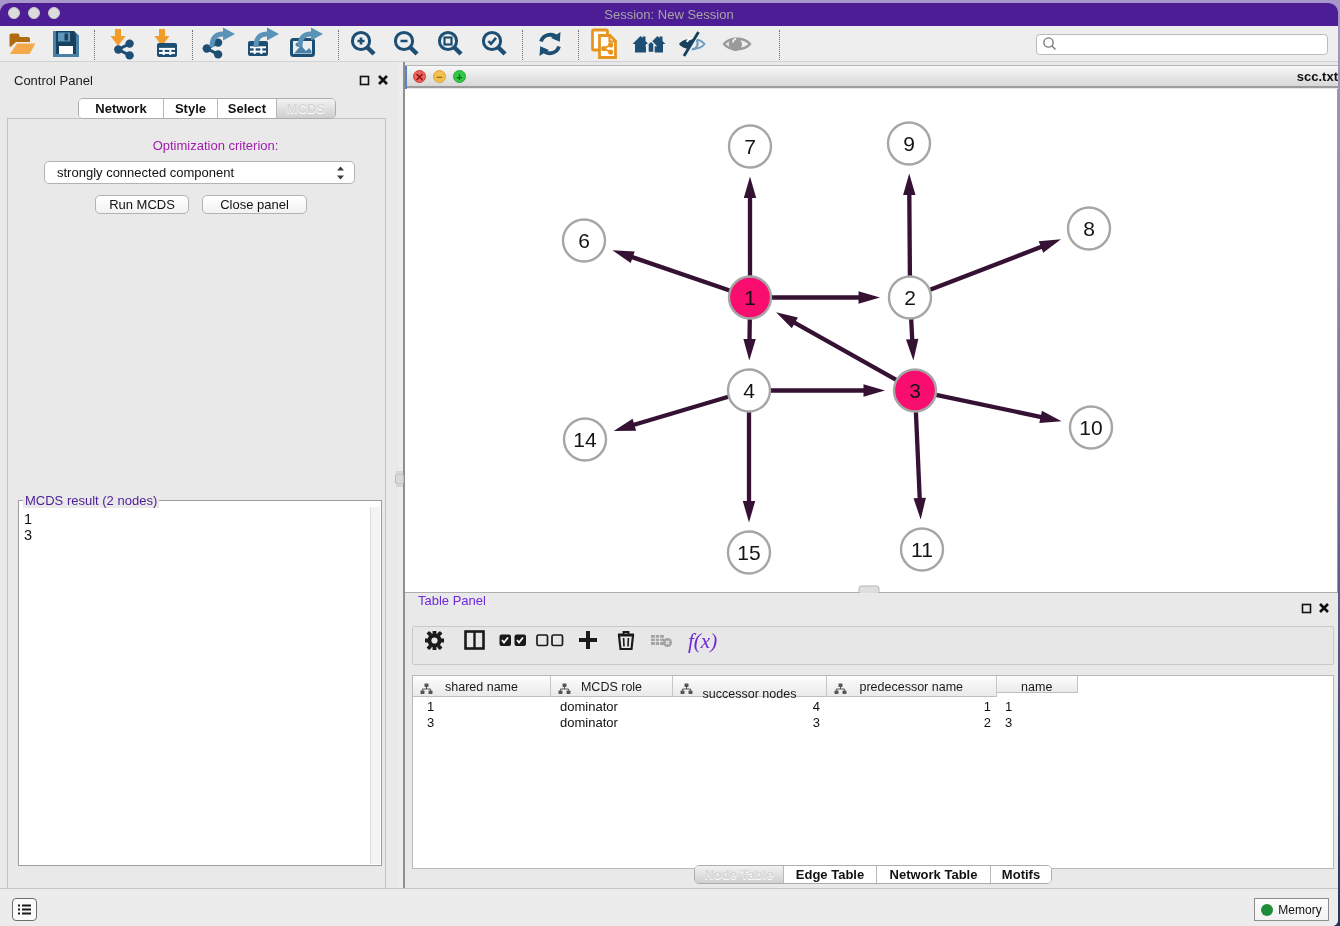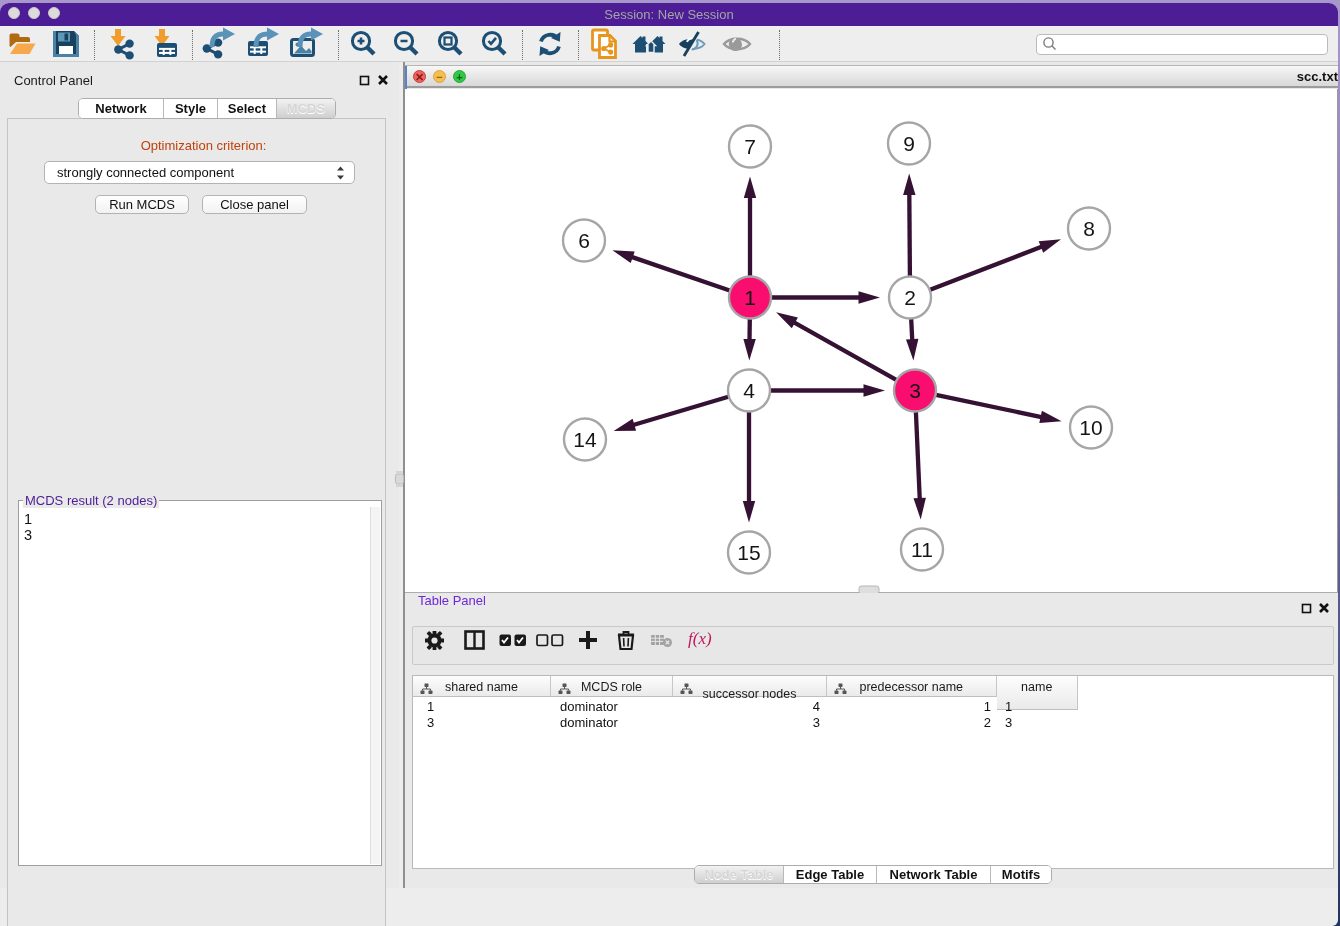--- a/index.html
+++ b/index.html
@@ -170,21 +170,21 @@
   <svg class="abs" style="left:377px;top:12px" width="12" height="12">
         <path d="M2 2 L10 10 M10 2 L2 10" stroke="#111" stroke-width="2.6"></path>
       </svg>
   <div class="abs" style="left:7px;top:55.5px;width:379px;height:825px;background:#e9e9e9;border:1px solid #c3c3c3;border-bottom:none"></div>
   <div class="tabrow" style="left:78px;top:35.5px;height:21px">
     <div class="tab" style="width:85px">Network</div>
     <div class="tab" style="width:54px">Style</div>
     <div class="tab" style="width:59px">Select</div>
     <div class="tab sel" style="width:58px">MCDS</div>
   </div>
-  <div class="abs" style="left:4px;top:76px;width:399px;text-align:center;font-size:13px;color:#c2410c">Optimization criterion:</div>
+  <div class="abs" style="left:16px;top:76px;width:399px;text-align:center;font-size:13px;color:#a21caf">Optimization criterion:</div>
   <div class="abs" style="left:44px;top:99px;width:311px;height:23px;background:#fff;border:1px solid #b3b3b3;border-radius:5px;font-size:13px;color:#111;line-height:21px;padding-left:12px">strongly connected component
     <svg class="abs" style="right:8px;top:4px" width="11" height="14">
           <path d="M2 4.5 L5.5 0.5 L9 4.5 Z" fill="#3a3a3a"></path>
           <path d="M2 9.5 L5.5 13.5 L9 9.5 Z" fill="#3a3a3a"></path>
         </svg>
   </div>
   <div class="btn" style="left:95px;top:133px;width:94px;height:19px;line-height:18px">Run MCDS</div>
   <div class="btn" style="left:202px;top:133px;width:105px;height:19px;line-height:18px">Close panel</div>
   <div class="abs" style="left:18px;top:437.5px;width:364px;height:366px;border:1px solid #9e9e9e;background:#fff"></div>
   <div class="abs" style="left:23px;top:431px;font-size:13px;color:#4c1d95;background:#e9e9e9;padding:0 2px">MCDS result (2 nodes)</div>
@@ -320,21 +320,21 @@
           <g stroke="#e7e7e7">
             <line x1="0" y1="4.2" x2="13" y2="4.2"></line>
             <line x1="0" y1="7.4" x2="13" y2="7.4"></line>
             <line x1="4.3" y1="1" x2="4.3" y2="11"></line>
             <line x1="8.6" y1="1" x2="8.6" y2="11"></line>
           </g>
           <circle cx="16.5" cy="8.5" r="4.5"></circle>
         </g>
         <path d="M14.8 6.8 L18.2 10.2 M18.2 6.8 L14.8 10.2" stroke="#e7e7e7" stroke-width="1.3"></path>
       </svg>
-<div class="abs" style="left:283px;top:36px;font-family:'Liberation Serif',serif;font-style:italic;font-size:17px;color:#be185d">f(x)</div>
+<div class="abs" style="left:283px;top:36px;font-family:'Liberation Serif',serif;font-style:italic;font-size:21px;color:#6d28d9">f(x)</div>
 
   <div class="abs" style="left:7px;top:82px;width:922px;height:194px;background:#fff;border:1px solid #b9b9b9">
     <div class="abs" style="left:0px;top:0;width:138px;height:21px;background:linear-gradient(180deg,#fdfdfd,#eaeaea);border-right:1px solid #c6c6c6;border-bottom:1px solid #bfbfbf">
           <span class="abs" style="left:7px;top:3px"><svg width="13" height="12" viewBox="0 0 13 12" style="vertical-align:-2px">
               <rect x="4.5" y="0.5" width="4" height="3.4" rx="0.6" fill="#555"></rect>
               <rect x="0.5" y="7.5" width="4" height="3.4" rx="0.6" fill="#555"></rect>
               <rect x="8.5" y="7.5" width="4" height="3.4" rx="0.6" fill="#555"></rect>
               <path d="M6.5 4 L6.5 6 M2.5 7.5 L2.5 6 L10.5 6 L10.5 7.5" stroke="#555" fill="none"></path>
             </svg></span>
           <div style="width:100%;text-align:center;font-size:12.5px;color:#1a1a1a;padding-top:3.5px">shared name</div>
@@ -359,21 +359,21 @@
         </div>
         <div class="abs" style="left:414px;top:0;width:169.5px;height:21px;background:linear-gradient(180deg,#fdfdfd,#eaeaea);border-right:1px solid #c6c6c6;border-bottom:1px solid #bfbfbf">
           <span class="abs" style="left:7px;top:3px"><svg width="13" height="12" viewBox="0 0 13 12" style="vertical-align:-2px">
               <rect x="4.5" y="0.5" width="4" height="3.4" rx="0.6" fill="#555"></rect>
               <rect x="0.5" y="7.5" width="4" height="3.4" rx="0.6" fill="#555"></rect>
               <rect x="8.5" y="7.5" width="4" height="3.4" rx="0.6" fill="#555"></rect>
               <path d="M6.5 4 L6.5 6 M2.5 7.5 L2.5 6 L10.5 6 L10.5 7.5" stroke="#555" fill="none"></path>
             </svg></span>
           <div style="width:100%;text-align:center;font-size:12.5px;color:#1a1a1a;padding-top:3.5px">predecessor name</div>
         </div>
-        <div class="abs" style="left:583.5px;top:0;width:81.5px;height:34px;background:linear-gradient(180deg,#fdfdfd,#eaeaea);border-right:1px solid #c6c6c6;border-bottom:1px solid #bfbfbf">
+        <div class="abs" style="left:583.5px;top:0;width:81.5px;height:17px;background:linear-gradient(180deg,#fdfdfd,#eaeaea);border-right:1px solid #c6c6c6;border-bottom:1px solid #bfbfbf">
           <div style="width:100%;text-align:center;font-size:12.5px;color:#1a1a1a;padding-top:3.5px">name</div>
         </div>
     <div class="abs" style="left:14px;top:23px;font-size:13px;color:#111">1</div>
         <div class="abs" style="left:147px;top:23px;font-size:13px;color:#111">dominator</div>
         <div class="abs" style="left:267px;top:23px;width:140px;text-align:right;font-size:13px;color:#111">4</div>
         <div class="abs" style="left:421px;top:23px;width:157px;text-align:right;font-size:13px;color:#111">1</div>
         <div class="abs" style="left:592px;top:23px;font-size:13px;color:#111">1</div>
     <div class="abs" style="left:14px;top:39px;font-size:13px;color:#111">3</div>
         <div class="abs" style="left:147px;top:39px;font-size:13px;color:#111">dominator</div>
         <div class="abs" style="left:267px;top:39px;width:140px;text-align:right;font-size:13px;color:#111">3</div>
@@ -381,12 +381,26 @@
         <div class="abs" style="left:592px;top:39px;font-size:13px;color:#111">3</div>
   </div>
   <div class="tabrow" style="left:289px;top:272px;height:19px">
     <div class="tab sel" style="width:89px">Node Table</div>
     <div class="tab" style="width:93px">Edge Table</div>
     <div class="tab" style="width:114px">Network Table</div>
     <div class="tab" style="width:60px">Motifs</div>
   </div>
 </div>
 
+<div id="statusbar">
+  <div class="abs" style="left:12px;top:9px;width:25px;height:23px;background:#fbfbfb;border:1.5px solid #6e6e6e;border-radius:4px"></div>
+  <svg class="abs" style="left:18px;top:15px" width="13" height="11">
+        <g fill="#1a1a1a">
+          <rect x="0" y="0.5" width="2" height="2"></rect>
+          <rect x="4" y="0.5" width="9" height="2"></rect>
+          <rect x="0" y="4.5" width="2" height="2"></rect>
+          <rect x="4" y="4.5" width="9" height="2"></rect>
+          <rect x="0" y="8.5" width="2" height="2"></rect>
+          <rect x="4" y="8.5" width="9" height="2"></rect>
+        </g>
+      </svg>
+  <div class="abs" style="left:1254px;top:9px;width:75px;height:23px;background:linear-gradient(180deg,#fdfdfd,#f3f3f3);border:1px solid #8e8e8e;font-size:12px;color:#111;text-align:center;line-height:22px"><span style="display:inline-block;width:12px;height:12px;border-radius:50%;background:#1f8c3b;vertical-align:-2px;margin-right:5px"></span>Memory</div>
+</div>
 </div>
 </body></html>

